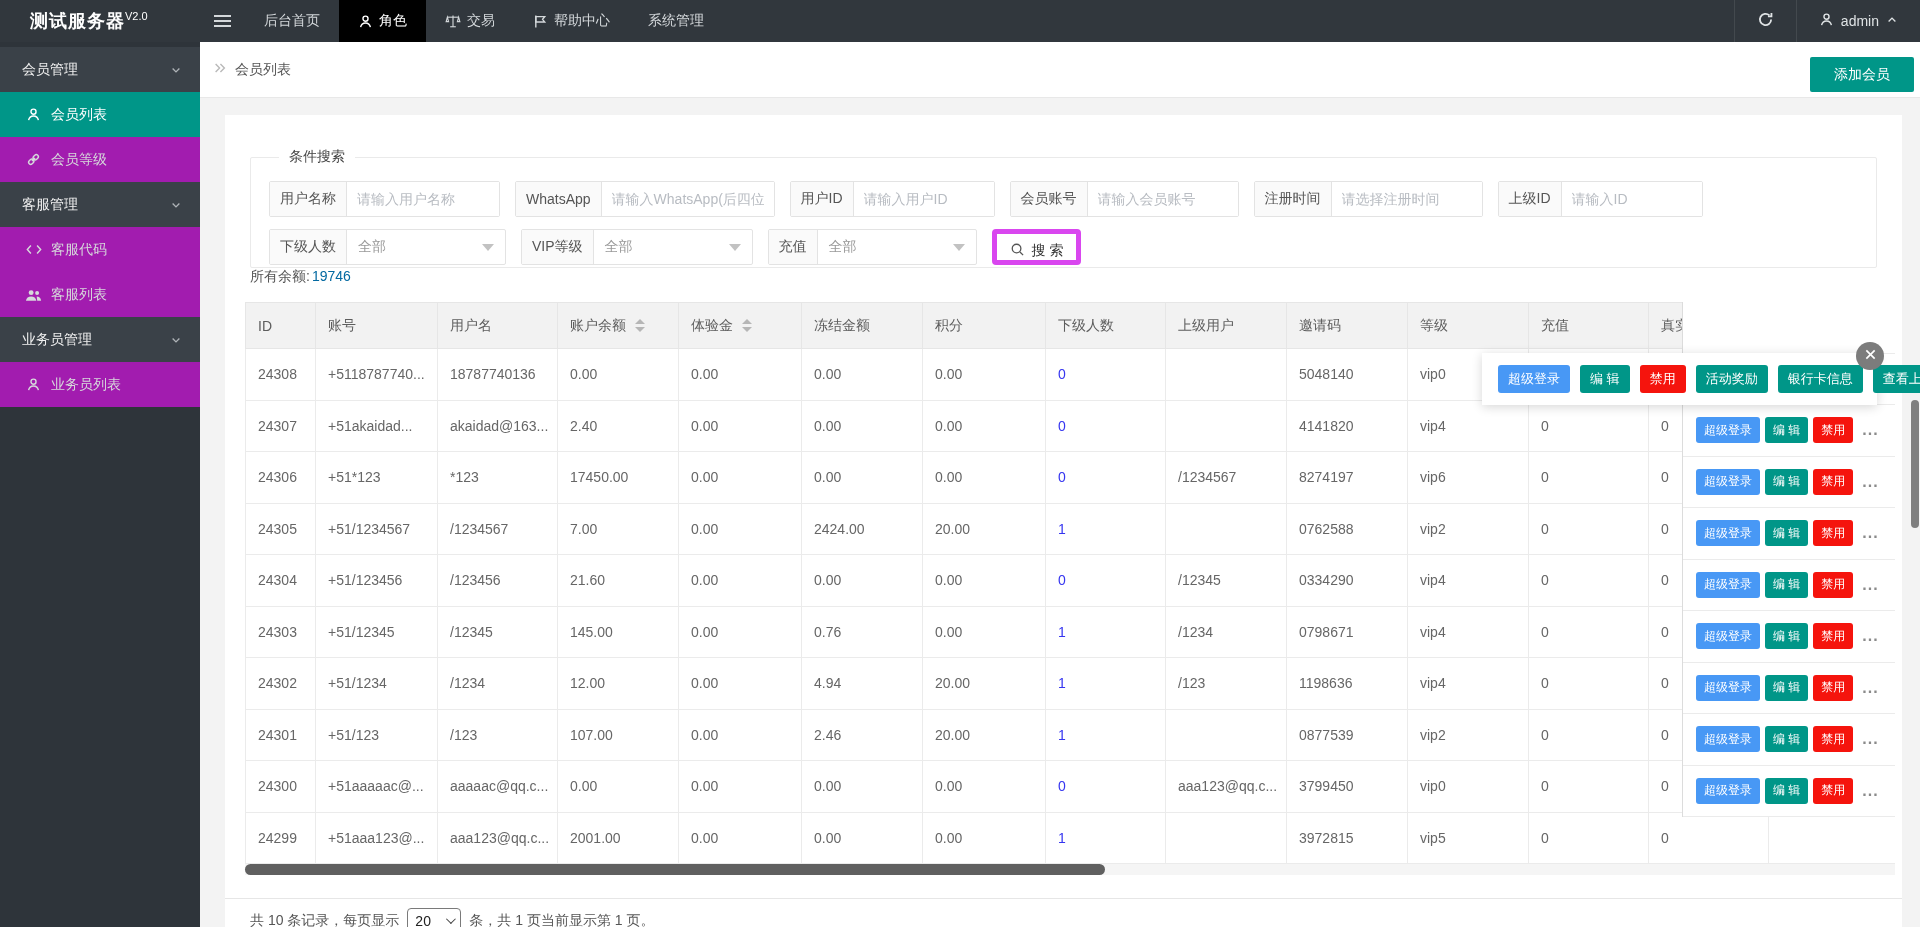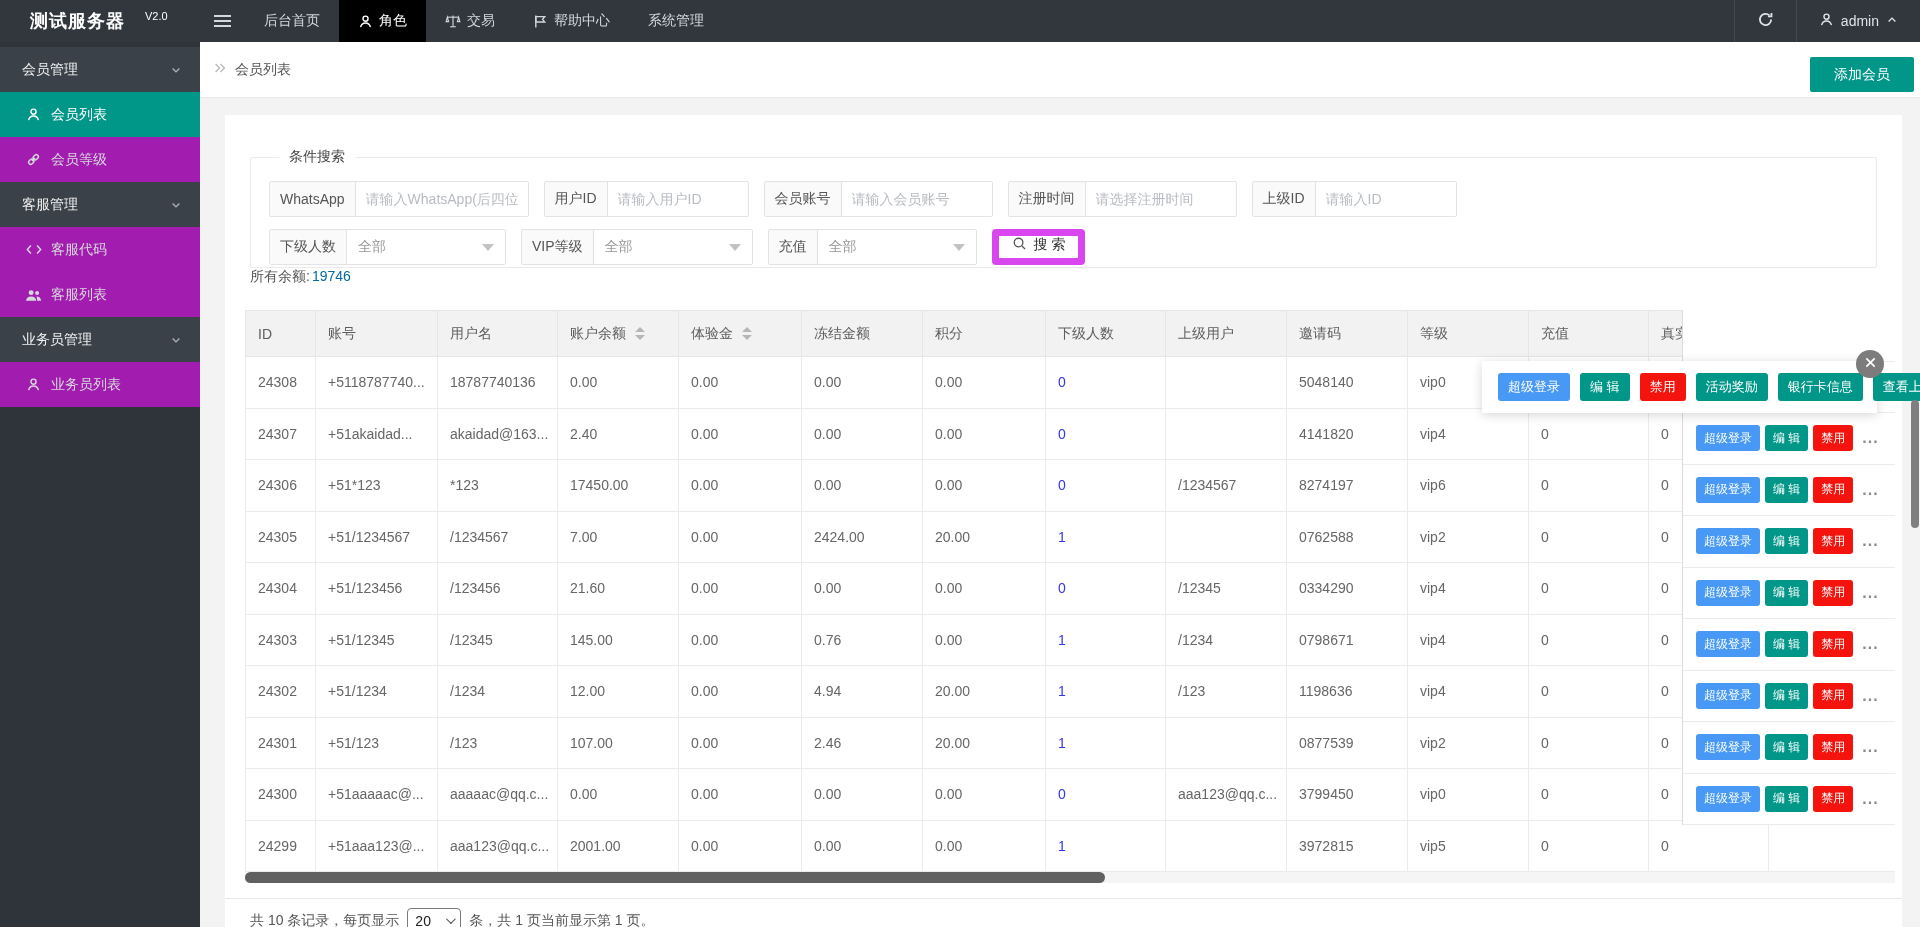--- a/index.html
+++ b/index.html
@@ -2,21 +2,21 @@
 <html><head>
 <meta charset="utf-8">
 <style>
   *{margin:0;padding:0;box-sizing:border-box}
   html,body{width:1920px;height:927px;overflow:hidden}
   body{font-family:"Liberation Sans","DejaVu Sans",sans-serif;background:#f3f3f3;position:relative}
 
   
   .hdr{position:absolute;top:0;left:0;width:1920px;height:42px;background:#31373d;display:flex;align-items:center;z-index:50}
   .logo{width:200px;height:42px;display:flex;align-items:center;padding-left:30px;color:#fff;font-size:18px;font-weight:bold;letter-spacing:1px}
-  .logo sup{font-size:11px;font-weight:normal;margin-left:20px;transform:translateY(-5px);letter-spacing:0}
+  .logo sup{font-size:11px;font-weight:normal;margin-left:0;transform:translateY(-5px);letter-spacing:0}
   .burger{height:42px;display:flex;align-items:center;padding:0 14px;cursor:pointer}
   .burger .bars{display:flex;flex-direction:column;gap:3px}
   .burger .bars i{display:block;width:17px;height:2px;background:#d4d8db}
   #topnav{display:flex;height:42px}
   .nav-item{height:42px;display:flex;align-items:center;gap:6px;padding:0 19px;font-size:14px;color:#d4d8db;cursor:pointer;white-space:nowrap}
   .nav-item.active{background:#000000;color:#fff}
   .nicon{display:flex;align-items:center}
   .hdr-right{margin-left:auto;display:flex;height:42px}
   .hdr-btn{display:flex;align-items:center;gap:7px;padding:0 22px;border-left:1px solid rgba(255,255,255,.09);color:#dfe3e5;font-size:14px;cursor:pointer}
 
@@ -39,27 +39,27 @@
   fieldset.cond{position:absolute;top:33px;left:25px;right:25px;height:120px;border:1px solid #eaeaea;border-radius:2px;padding:15px 18px 0}
   fieldset.cond legend{font-size:14px;color:#444;padding:0 10px;margin-left:10px}
   .frow{display:flex;margin-bottom:12px}
   .pair{display:flex;height:36px;border:1px solid #e3e3e3;border-radius:2px;background:#fff;margin-right:15px}
   .pair label{display:flex;align-items:center;padding:0 10px;background:#fafafa;border-right:1px solid #e3e3e3;color:#555;font-size:14px;white-space:nowrap}
   .pair input{border:none;outline:none;padding:0 10px;font-size:14px;color:#333;width:150px}
   .pair input::placeholder{color:#b8bcc2}
   .selbox{display:flex;align-items:center;justify-content:space-between;width:158px;padding:0 11px;cursor:pointer}
   .selval{color:#999;font-size:14px}
   .caret-down{width:0;height:0;border-left:6px solid transparent;border-right:6px solid transparent;border-top:7px solid #c2c2c2}
-  .search-btn{height:36px;padding:0 13px;background:#fff;border:7px solid #d946ef;border-radius:4px;display:flex;align-items:flex-start;gap:7px;font-size:14px;color:#333;cursor:pointer}
+  .search-btn{height:36px;padding:0 13px;background:#fff;border:5px solid #d946ef;border-radius:4px;display:flex;align-items:flex-end;gap:7px;font-size:14px;color:#333;cursor:pointer}
 
   .balance{position:absolute;top:153px;left:25px;font-size:14px;color:#555}
   .bal-val{color:#0369a1;margin-left:2px;text-decoration:none}
 
   
-  .table-wrap{position:absolute;top:195px;left:20px;width:1650px;height:575px}
+  .table-wrap{position:absolute;top:187px;left:20px;width:1650px;height:575px}
   .t-head{display:flex;height:47px;background:#f2f2f2;border:1px solid #e6e6e6}
   .th{flex:0 0 auto;display:flex;align-items:center;padding:0 12px;font-size:14px;color:#5d5d5d;border-right:1px solid #e6e6e6;overflow:hidden;white-space:nowrap}
   .th:last-child{border-right:none}
   .sorts{display:inline-flex;flex-direction:column;gap:3px;margin-left:9px}
   .s-up{width:0;height:0;border-left:5px solid transparent;border-right:5px solid transparent;border-bottom:5px solid #b6b6b6;cursor:pointer}
   .s-down{width:0;height:0;border-left:5px solid transparent;border-right:5px solid transparent;border-top:5px solid #b6b6b6;cursor:pointer}
   .t-row{display:flex;height:51.5px;border-bottom:1px solid #ebebeb;border-left:1px solid #ebebeb;background:#fff}
   .td{flex:0 0 auto;display:flex;align-items:center;padding:0 12px;font-size:14px;color:#666;border-right:1px solid #ebebeb;overflow:hidden;white-space:nowrap}
   .td.link{color:#3535f0;cursor:pointer}
 
@@ -249,20 +249,24 @@
         </svg>
     </span>
     <span class="crumb-title">会员列表</span>
     <button class="add-btn">添加会员</button>
   </div>
 
   <div class="card">
     <fieldset class="cond">
       <legend>条件搜索</legend>
       <div class="frow" id="frow1">
+          <div class="pair">
+            <label>用户名称</label>
+            <input style="width: 152px;" placeholder="请输入用户名称">
+          </div>
           <div class="pair">
             <label>WhatsApp</label>
             <input style="width: 172px;" placeholder="请输入WhatsApp(后四位)">
           </div>
           <div class="pair">
             <label>用户ID</label>
             <input style="width: 140px;" placeholder="请输入用户ID">
           </div>
           <div class="pair">
             <label>会员账号</label>

